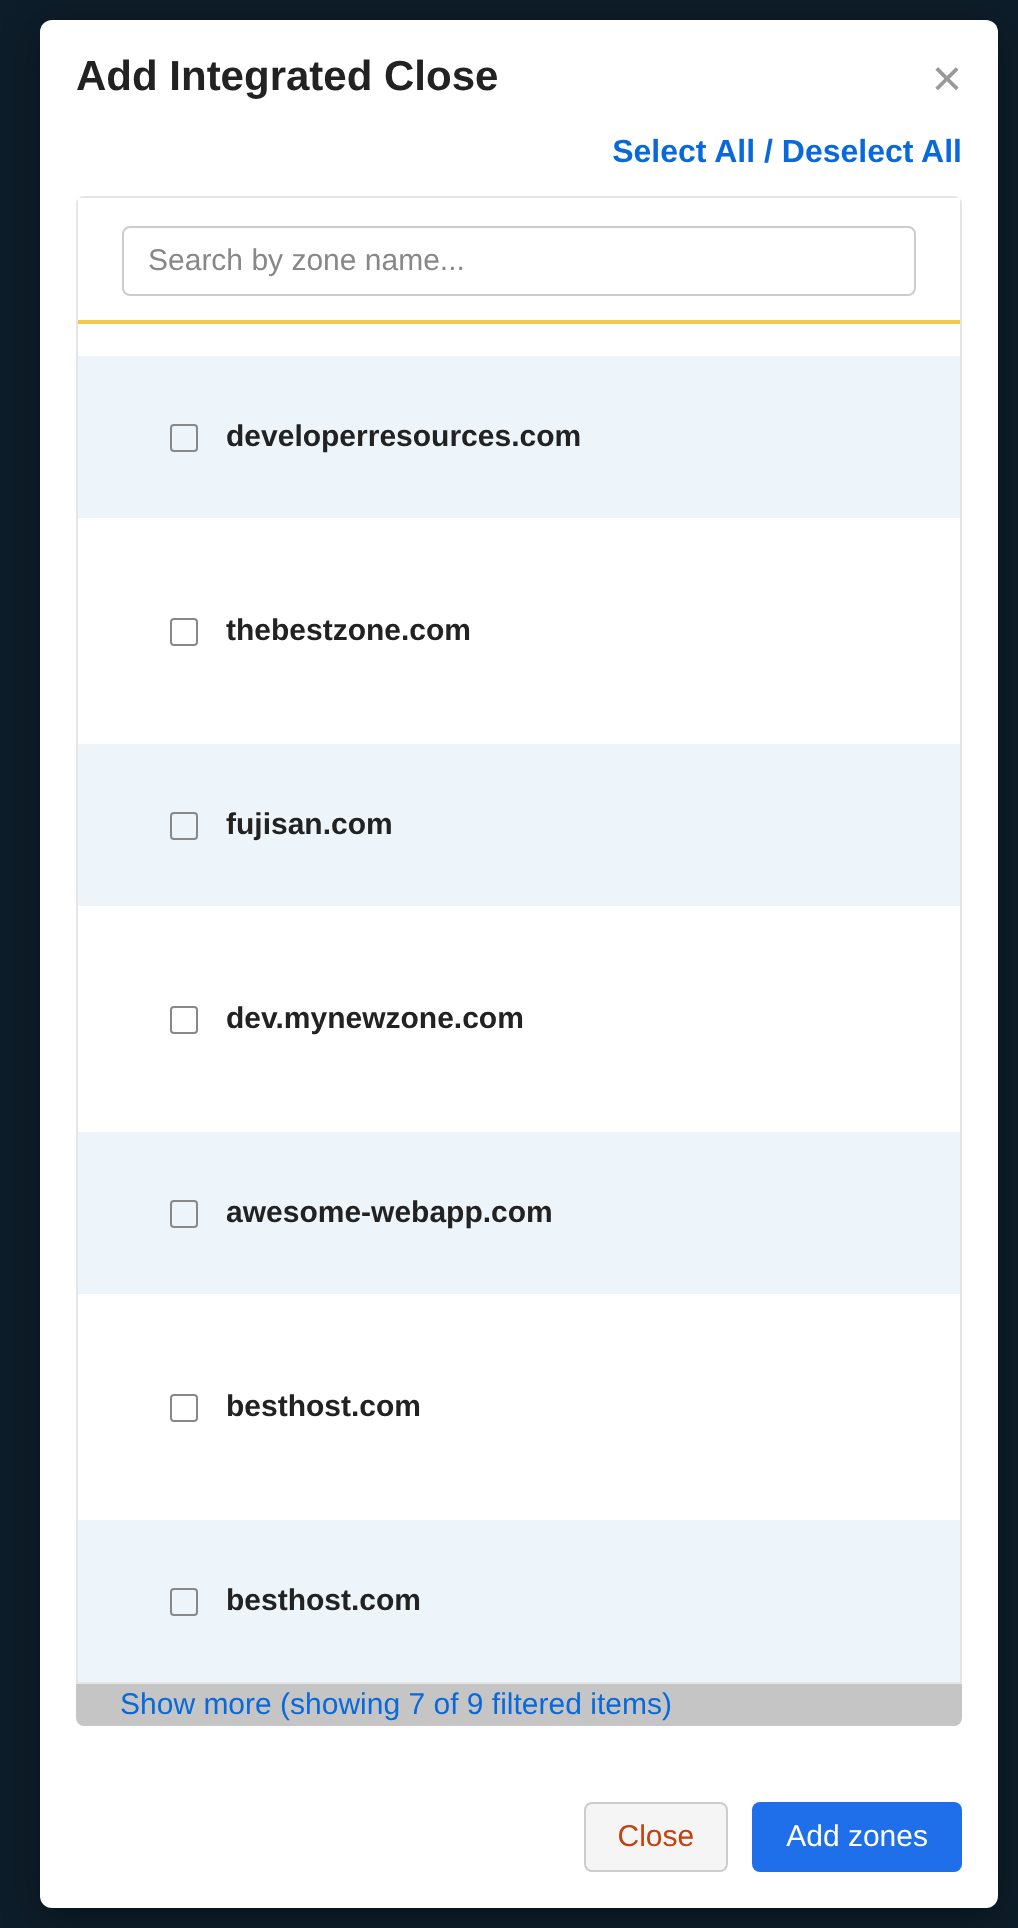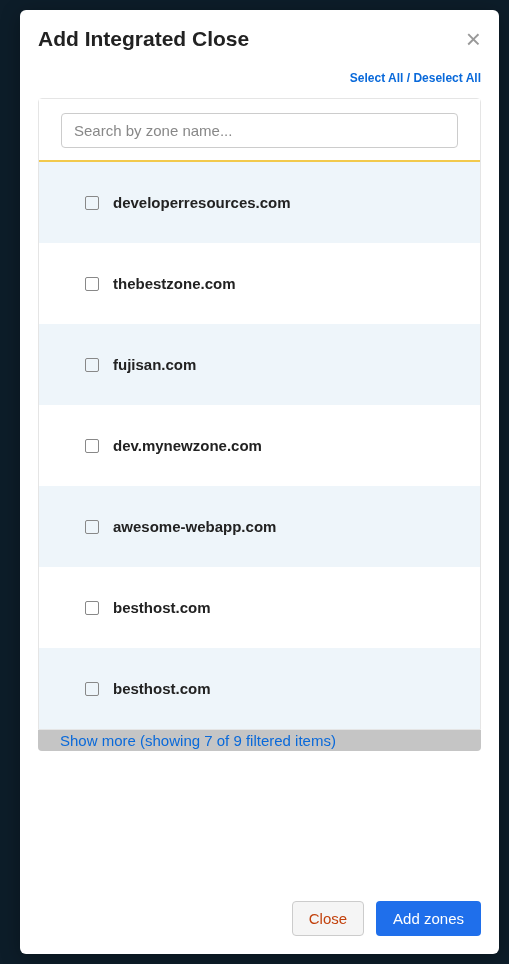--- a/index.html
+++ b/index.html
@@ -47,21 +47,21 @@
       line-height: 1;
       font-weight: 400;
     }
     .select-row {
       text-align: right;
       padding: 16px 18px 12px 18px;
     }
     .select-link {
       color: #0969da;
       font-weight: 600;
-      font-size: 12px;
+      font-size: 16px;
       cursor: pointer;
     }
     .list-wrap {
       margin: 0 18px;
       border: 1px solid #e5e5e5;
       border-radius: 4px 4px 0 0;
       display: flex;
       flex-direction: column;
     }
     .search-wrap {
@@ -81,20 +81,21 @@
     .search-input::placeholder { color: #888; }
     .zone-list {
       display: flex;
       flex-direction: column;
     }
     .zone-row {
       display: flex;
       align-items: center;
       padding: 32px 22px 32px 46px;
       gap: 14px;
+      margin-top: 16px;
     }
     .zone-row.alt {
       background: #eef5fa;
     }
     .chk {
       width: 14px;
       height: 14px;
       border: 1.5px solid #888;
       border-radius: 2px;
       flex-shrink: 0;

